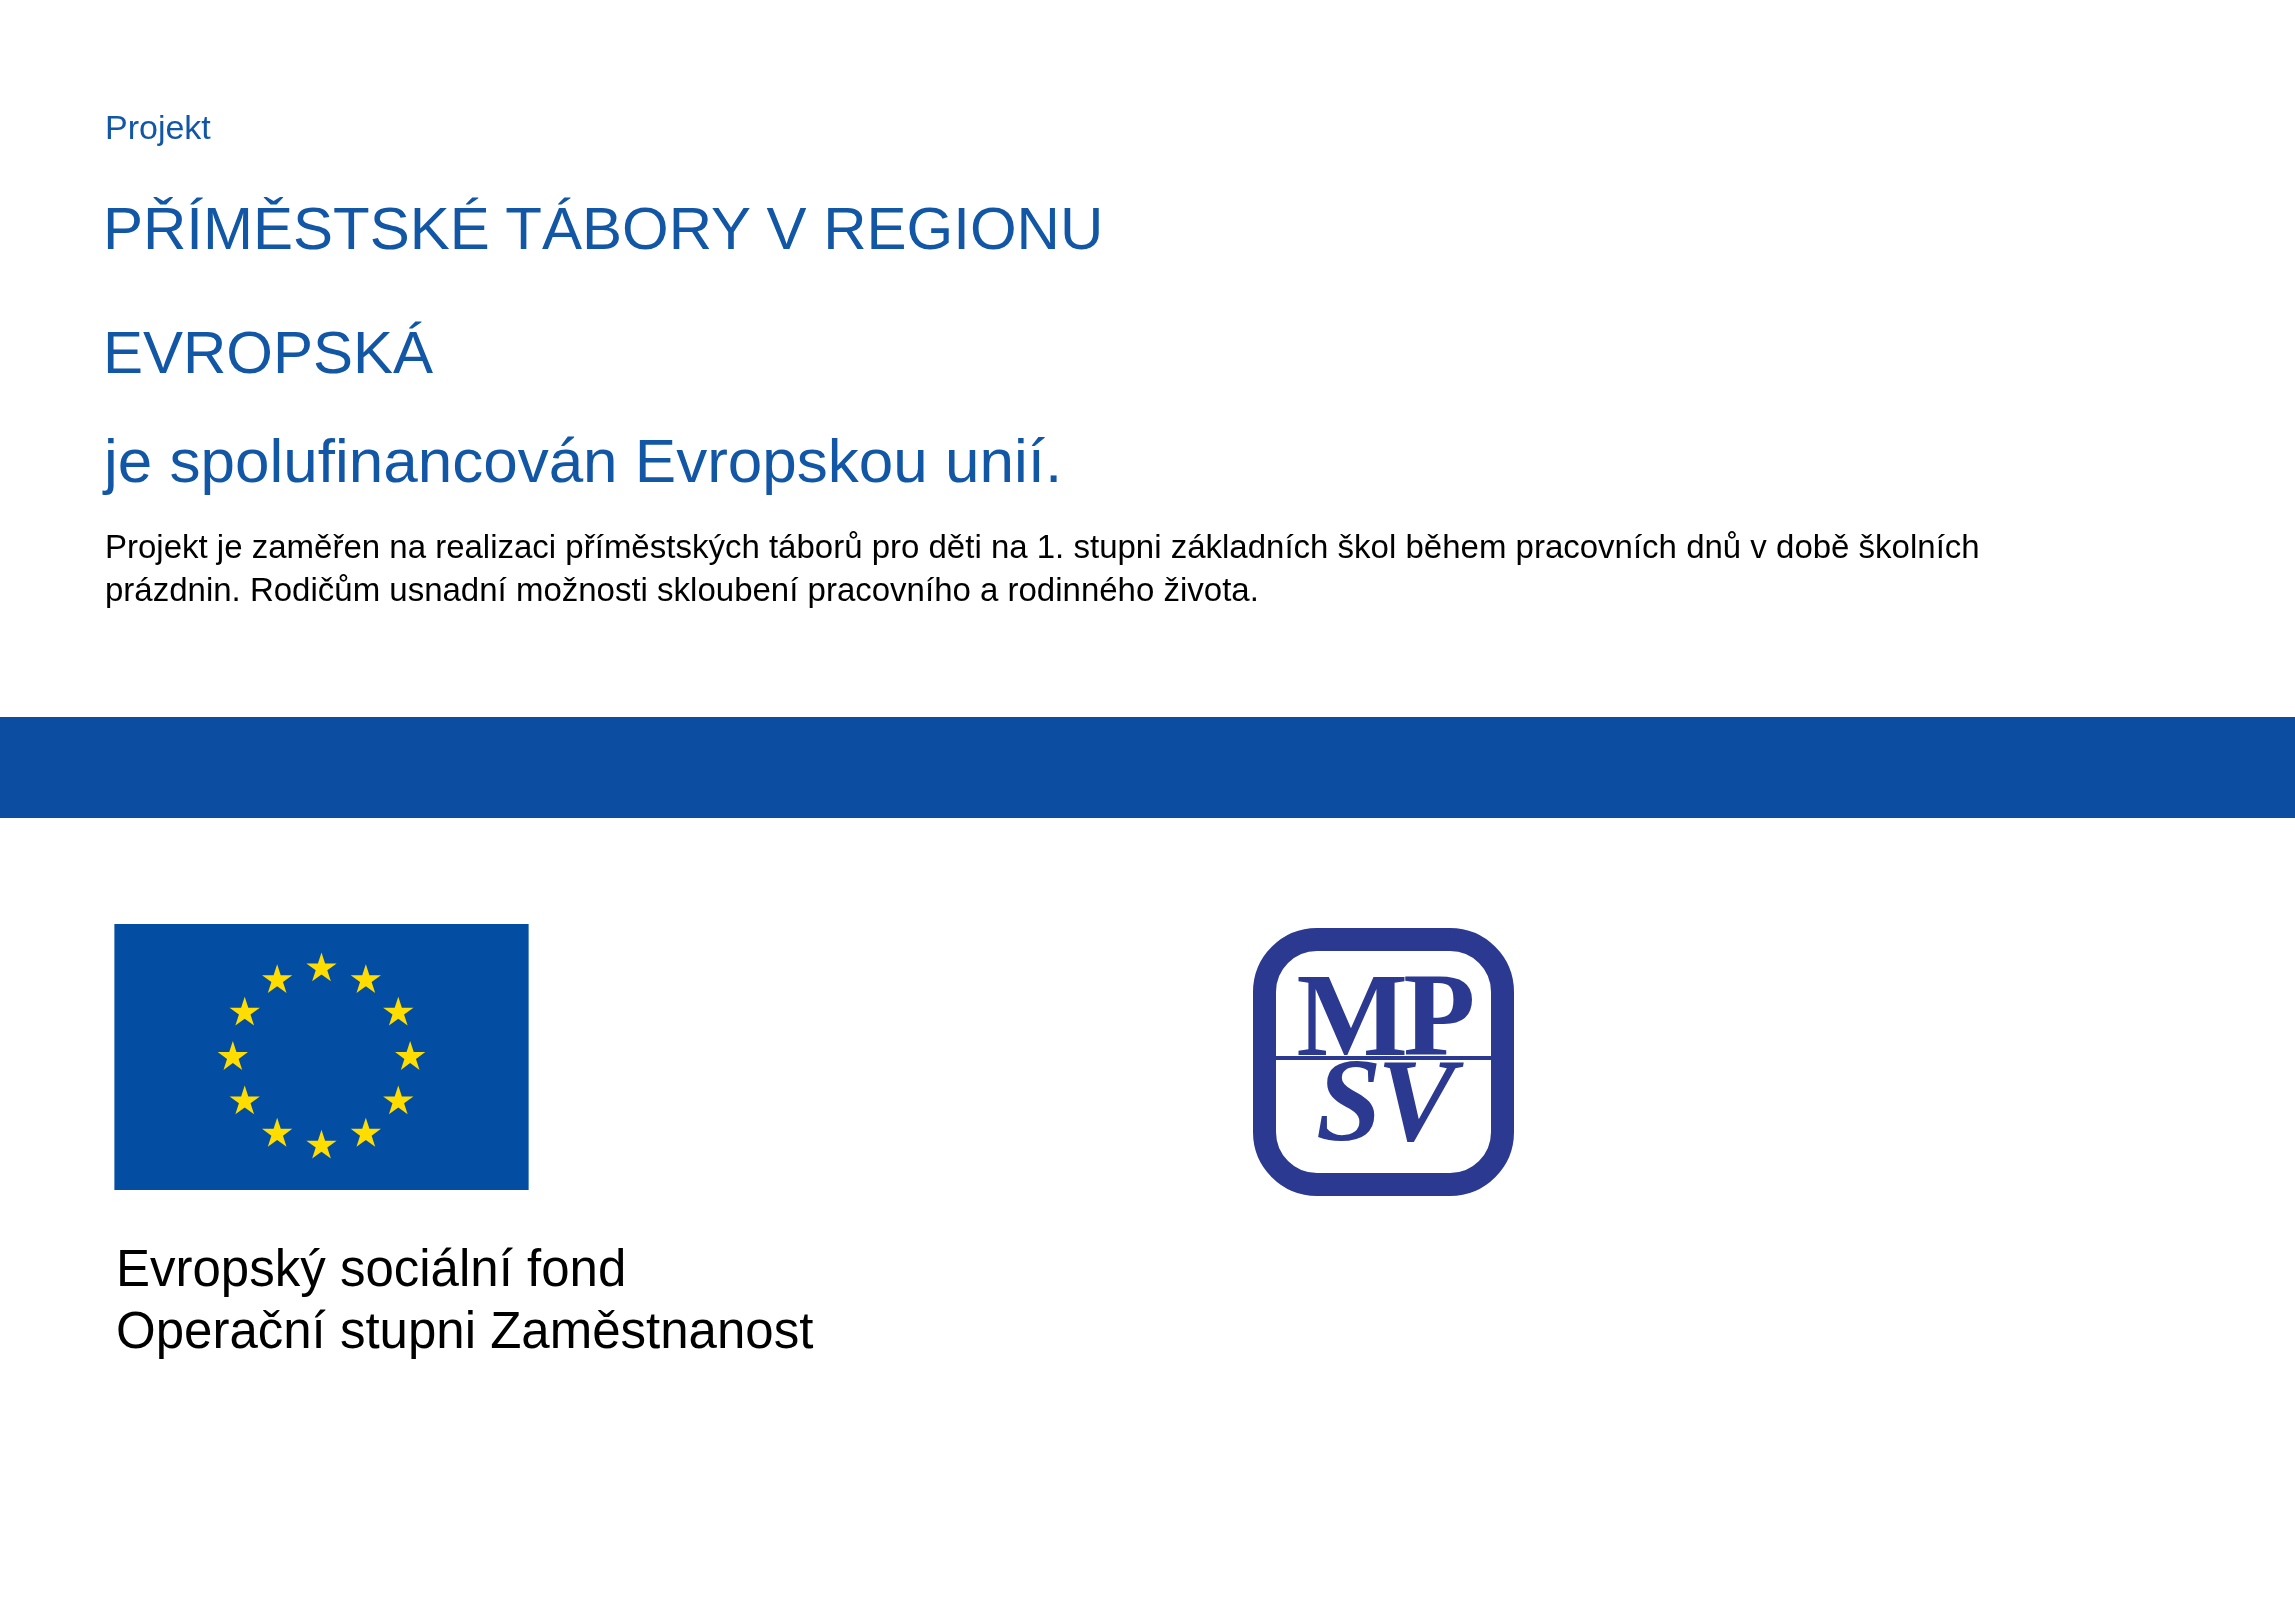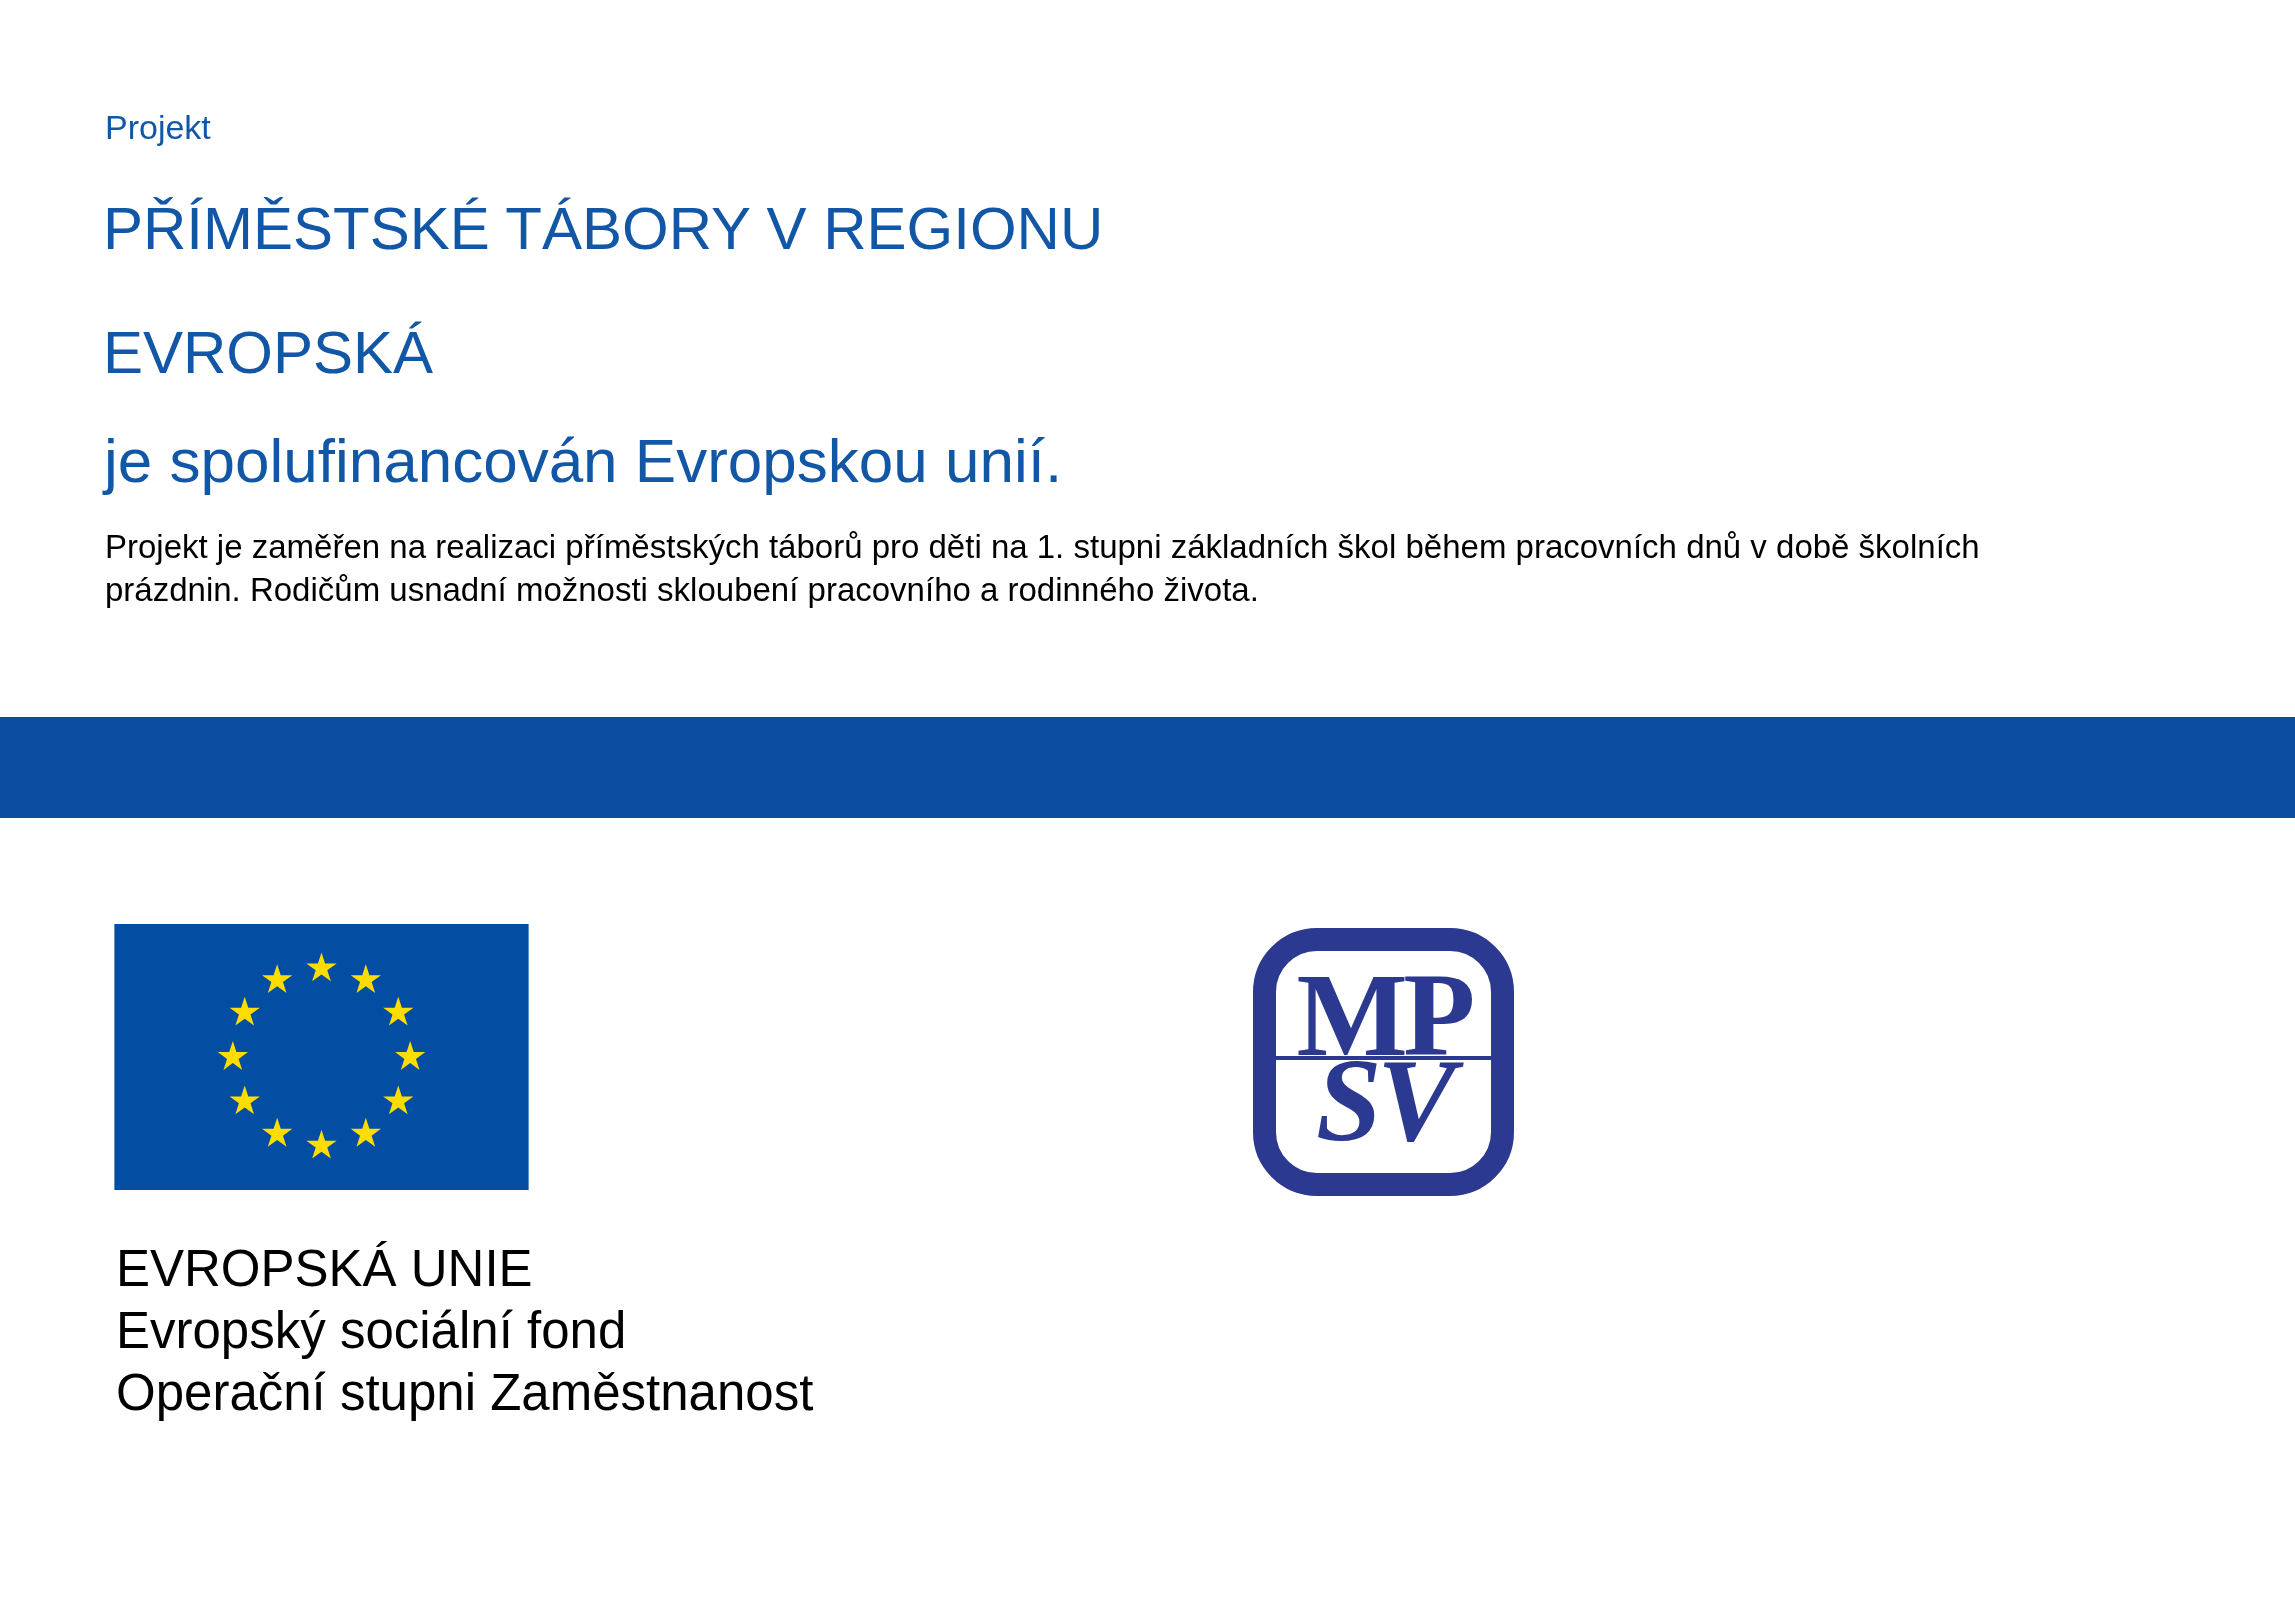--- a/index.html
+++ b/index.html
@@ -99,21 +99,20 @@
       <use href="#eu-star" transform="translate(299,320)"></use>
       <use href="#eu-star" transform="translate(235,302.85)"></use>
       <use href="#eu-star" transform="translate(188.15,256)"></use>
       <use href="#eu-star" transform="translate(171,192)"></use>
       <use href="#eu-star" transform="translate(188.15,128)"></use>
       <use href="#eu-star" transform="translate(235,81.15)"></use>
     </g>
   </svg>
 
   <div class="eu-caption">
-    <div>EVROPSKÁ UNIE</div>
     <div>Evropský sociální fond</div>
     <div>Operační stupni Zaměstnanost</div>
   </div>
 
   <div class="mpsv-logo">
     <div class="mpsv-row mpsv-top">
       <span class="mpsv-word">MP</span>
     </div>
     <div class="mpsv-row mpsv-bottom">
       <span class="mpsv-word">SV</span>

